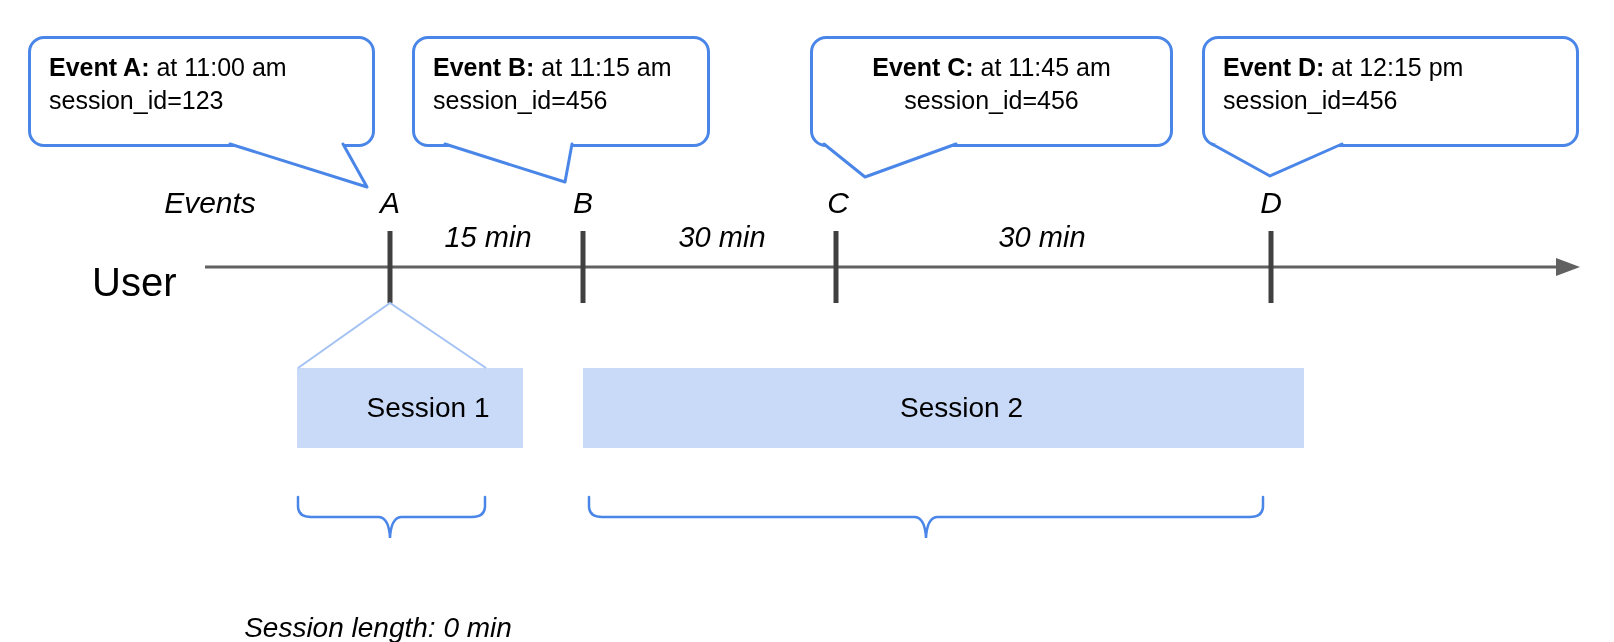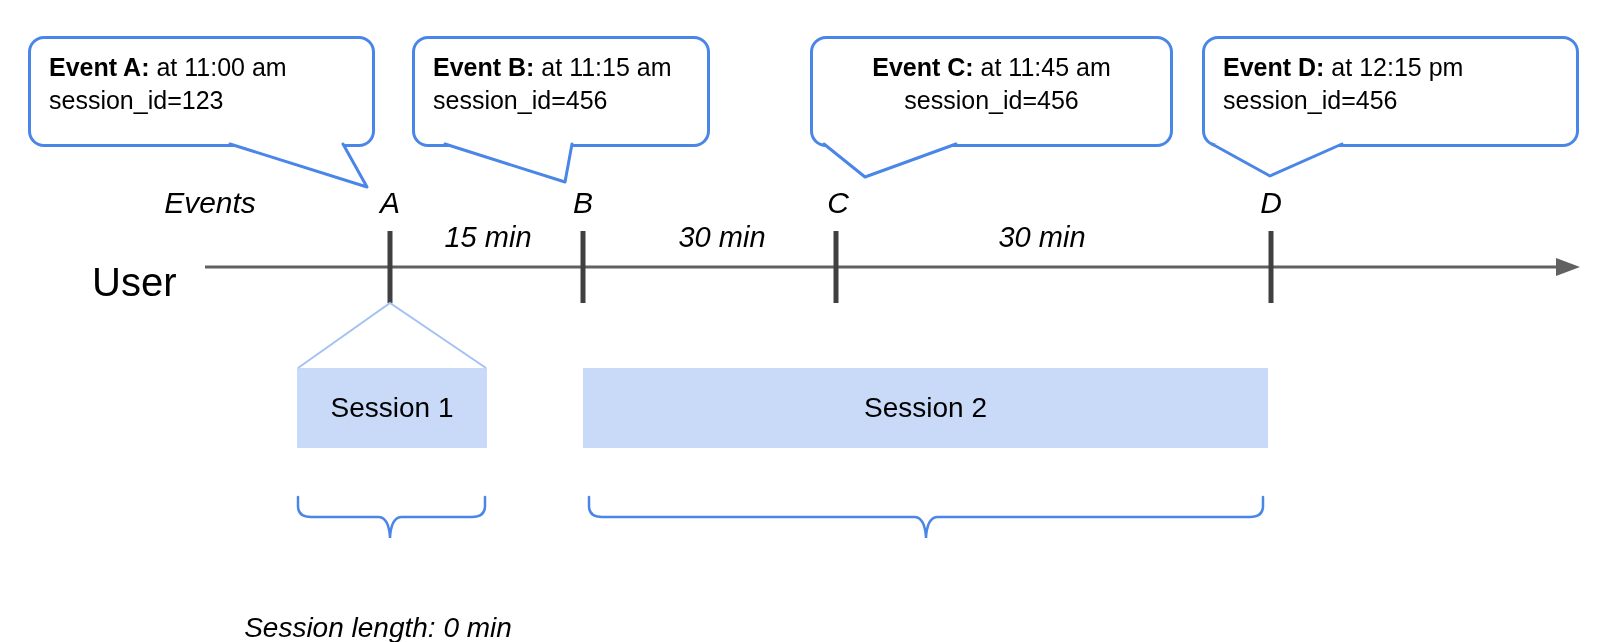--- a/index.html
+++ b/index.html
@@ -40,21 +40,21 @@
   .center{transform:translateX(-50%);font-style:italic;}
   .row-label{font-size:30px;top:186px;}
   .interval{font-size:29px;top:221px;}
   .user-label{font-size:40px;top:249px;left:92px;margin-top:11px;}
   .length-label{font-size:28px;top:612px;}
 
   
   .session-box{
     position:absolute;top:368px;height:80px;background:var(--session-fill);
     display:flex;align-items:center;justify-content:center;
-    font-size:28px;z-index:1;
+    font-size:28px;z-index:1;padding-left:36px;
   }
   .session-1{left:297px;width:190px;}
   .session-2{left:583px;width:685px;}
 </style>
 </head>
 <body>
 
 <div id="canvas">
 
   <div class="bubble bubble-a">

